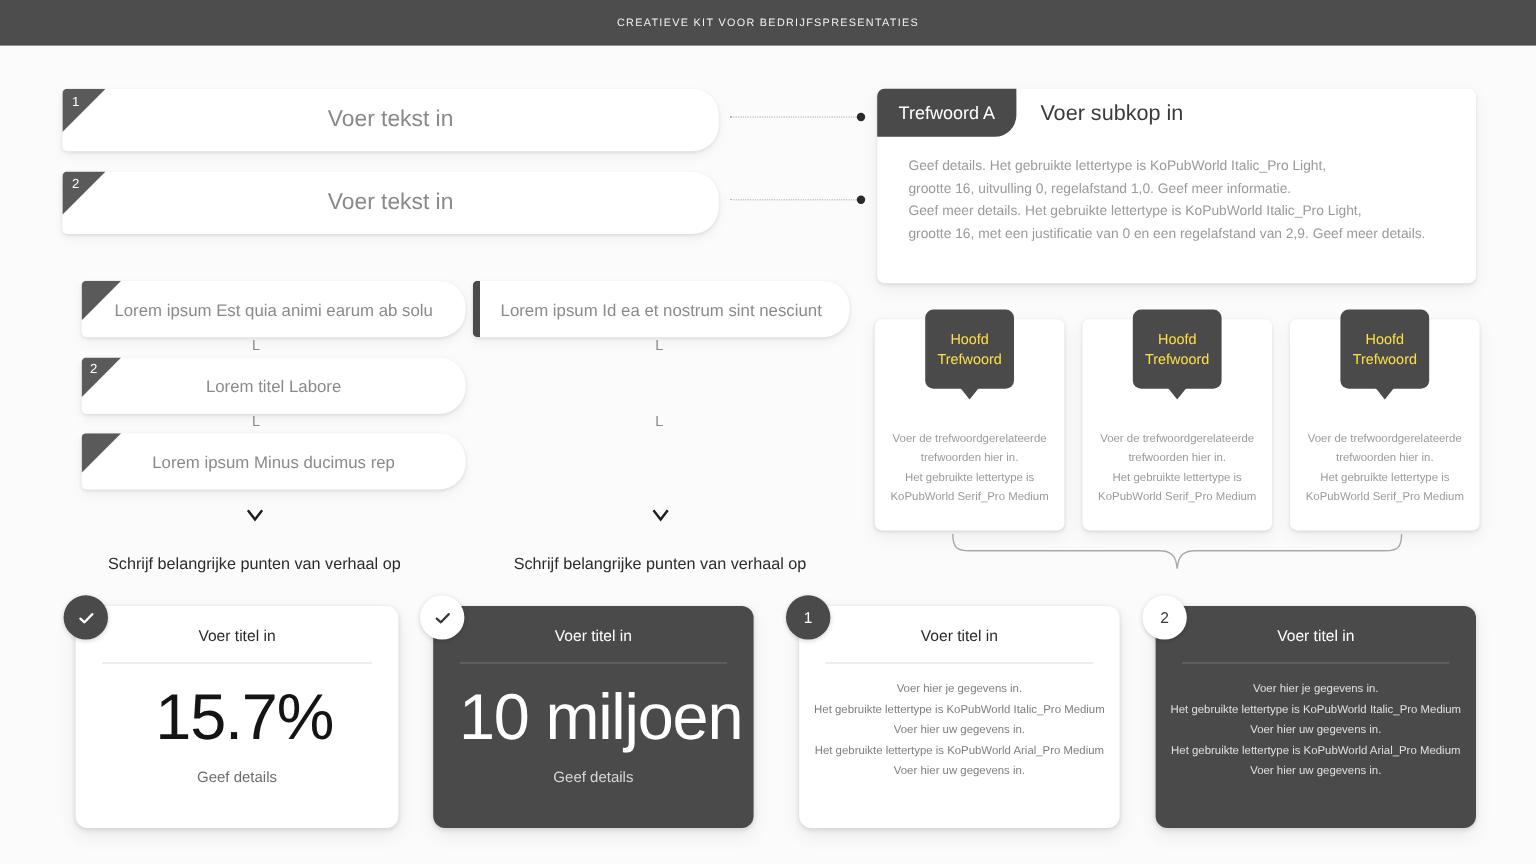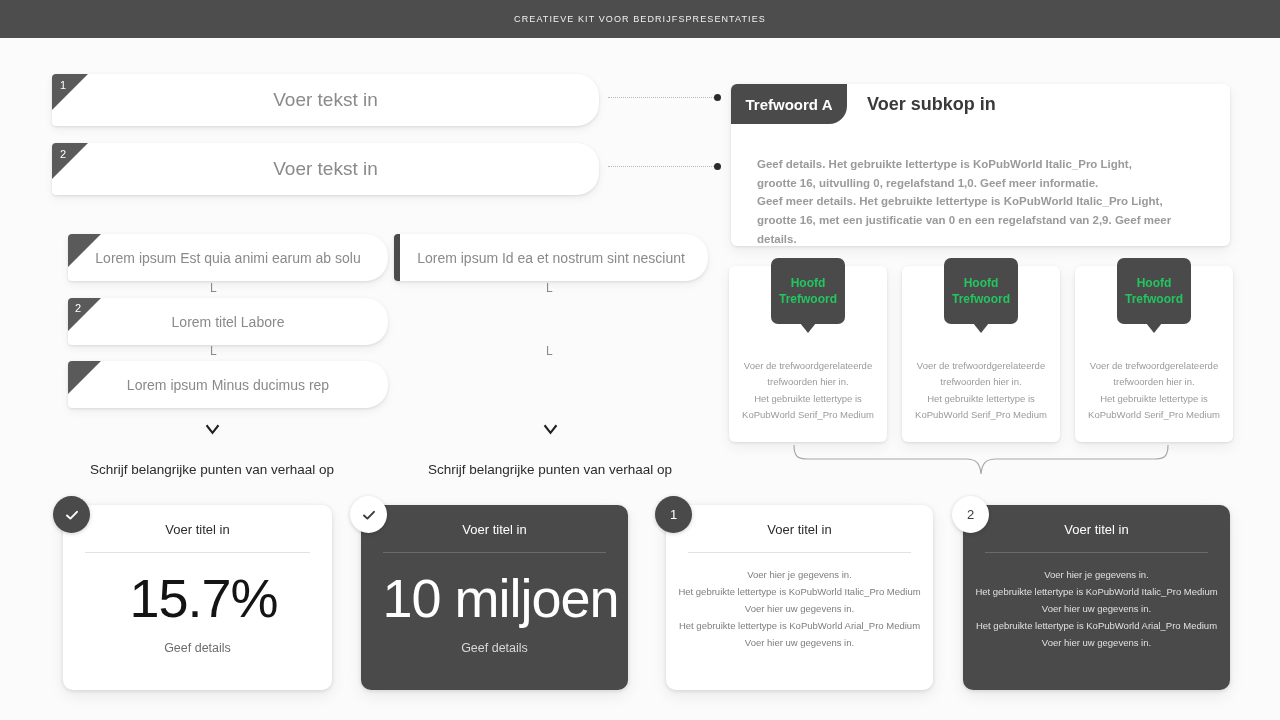--- a/index.html
+++ b/index.html
@@ -80,26 +80,25 @@
   }
   .dotnode {
     position: absolute;
     width: 7px; height: 7px;
     border-radius: 50%;
     background: #2b2b2b;
   }
 
   
   .kw-panel {
-    position: absolute; left: 731px; top: 84px;
+    position: absolute; left: 731px; top: 74px;
     width: 499px; height: 162px;
     background: #ffffff;
     border-radius: 6px;
     box-shadow: 0 1px 3px rgba(0,0,0,0.10), 0 5px 14px rgba(0,0,0,0.06);
-    font-weight: bold;
   }
   .kw-tag {
     position: absolute; left: 0; top: 0;
     height: 40px; min-width: 116px;
     background: #4a4a4a;
     border-radius: 6px 0 18px 0;
     color: #ffffff;
     font-size: 15px;
     display: flex; align-items: center; justify-content: center;
     padding: 0 14px;
@@ -109,21 +108,20 @@
     position: absolute; left: 136px; top: 0;
     height: 40px;
     display: flex; align-items: center;
     font-size: 18px; color: #3a3a3a;
   }
   .kw-body {
     position: absolute; left: 26px; top: 56px; right: 18px;
     font-size: 11.5px;
     color: #9a9a9a;
     line-height: 1.62;
-    margin-top: 15px;
   }
 
   
   .list-item { height: 47px; }
   .list-item .bar-text { font-size: 14px; }
   .list-item-left { left: 52px; width: 320px; margin-left: 16px; }
   .list-item-left .corner-tri {
     border-width: 33px 33px 0 0;
     border-color: #5a5a5a transparent transparent transparent;
   }
@@ -156,26 +154,25 @@
     border-radius: 6px;
     box-shadow: 0 1px 3px rgba(0,0,0,0.10), 0 5px 14px rgba(0,0,0,0.06);
   }
   .bubble {
     position: absolute;
     top: -8px; left: 50%;
     transform: translateX(-50%);
     width: 74px; height: 66px;
     background: #4a4a4a;
     border-radius: 7px;
-    color: #22c55e;
+    color: #fde047;
     font-size: 12px;
     line-height: 1.35;
     display: flex; align-items: center; justify-content: center;
     text-align: center;
-    font-weight: bold;
   }
   .bubble-tail {
     position: absolute;
     left: 50%; bottom: -9px;
     transform: translateX(-50%);
     width: 0; height: 0;
     border-style: solid;
     border-width: 10px 8px 0 8px;
     border-color: #4a4a4a transparent transparent transparent;
   }

